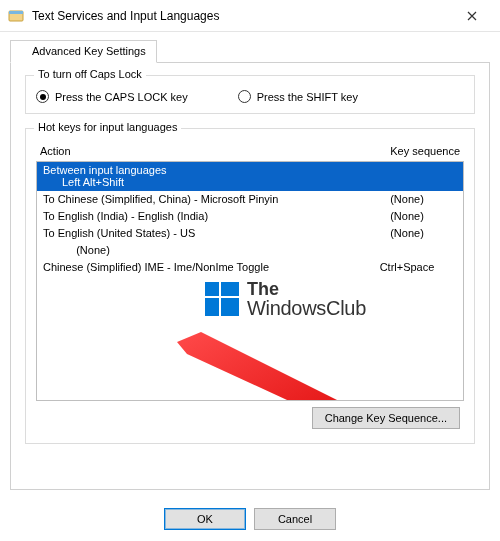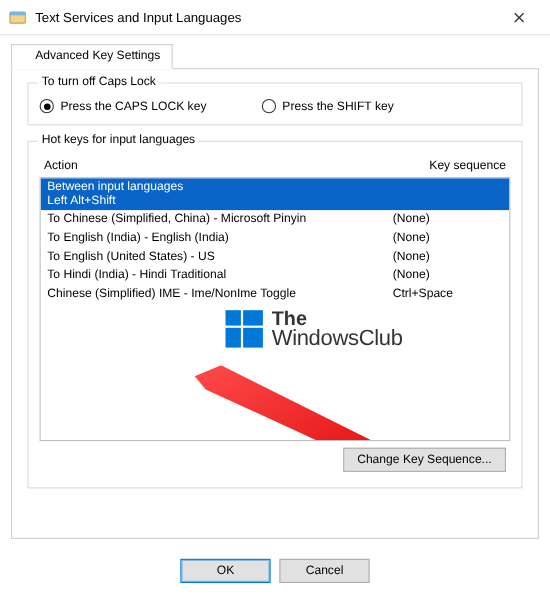--- a/index.html
+++ b/index.html
@@ -24,21 +24,21 @@
     .radio-dot { width: 13px; height: 13px; border: 1px solid #333; border-radius: 50%; display: flex; align-items: center; justify-content: center; background: #fff; }
     .radio-dot.sel::after { content: ""; width: 6px; height: 6px; border-radius: 50%; background: #000; }
 
     .list-header { display: flex; font-size: 11px; padding: 2px 4px 4px; }
     .list-header .col-action { flex: 1; }
     .list-header .col-key { width: 100px; text-align: right; }
 
     .listbox { border: 1px solid #bfbfbf; background: #fff; height: 240px; font-size: 11px; position: relative; overflow: hidden; }
     .row { display: flex; padding: 2px 6px 3px; cursor: default; }
     .row .col-action { flex: 1; white-space: nowrap; overflow: hidden; text-overflow: ellipsis; }
-    .row .col-key { width: 100px; text-align: left; }
+    .row .col-key { width: 100px; text-align: center; }
     .row.sel { background: #0a64c8; color: #fff; flex-direction: column; }
 
     .change-btn { display: inline-block; font-size: 11px; padding: 4px 12px; border: 1px solid #adadad; background: #e1e1e1; position: absolute; right: 14px; bottom: 14px; cursor: pointer; }
 
     .bottom-buttons { display: flex; justify-content: center; gap: 8px; padding: 8px 0 14px; }
     .btn { font-size: 11px; width: 82px; padding: 4px 0; border: 1px solid #adadad; background: #e1e1e1; text-align: center; cursor: pointer; }
     .btn.primary { border: 1px solid #0078d7; box-shadow: inset 0 0 0 1px rgba(0,120,215,0.4); }
     .btn.disabled { color: #a0a0a0; background: #efefef; border-color: #d0d0d0; cursor: default; }
 
     
@@ -108,21 +108,20 @@
       </div>
       <div class="row">
         <div class="col-action">To English (India) - English (India)</div>
         <div class="col-key">(None)</div>
       </div>
       <div class="row">
         <div class="col-action">To English (United States) - US</div>
         <div class="col-key">(None)</div>
       </div>
       <div class="row">
-        <div class="col-action">To Hindi (India) - Hindi Traditional</div>
         <div class="col-key">(None)</div>
       </div>
       <div class="row">
         <div class="col-action">Chinese (Simplified) IME - Ime/NonIme Toggle</div>
         <div class="col-key">Ctrl+Space</div>
       </div>
 
       <div class="watermark">
         <div class="winlogo">
           <div></div>

